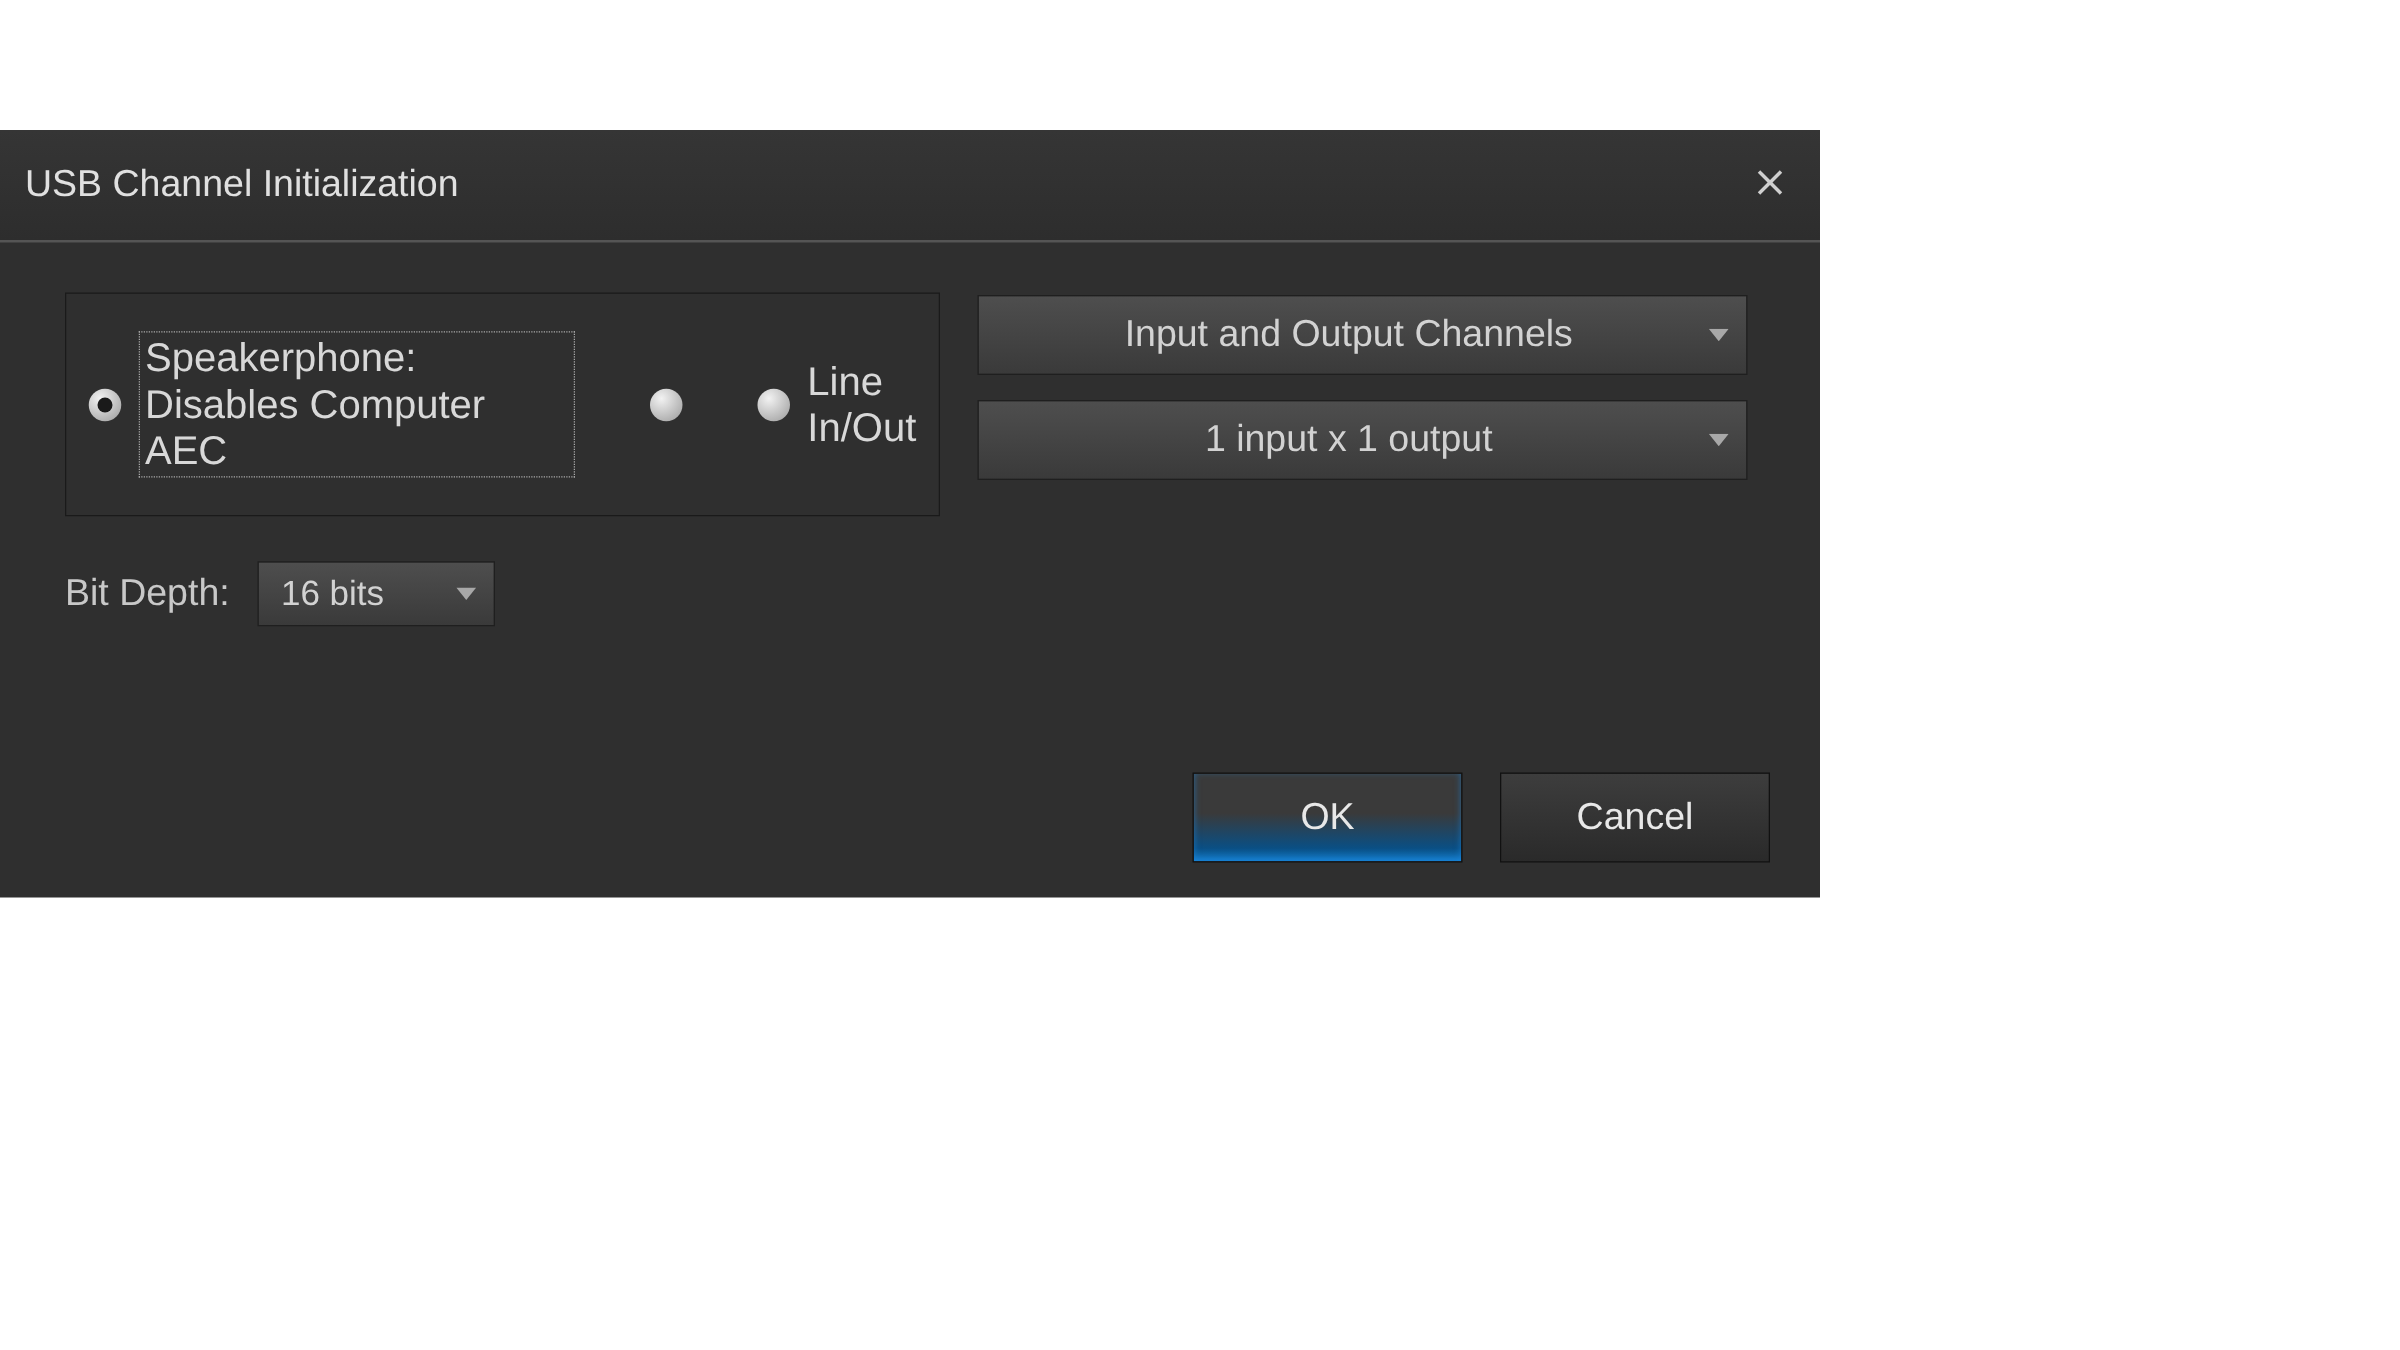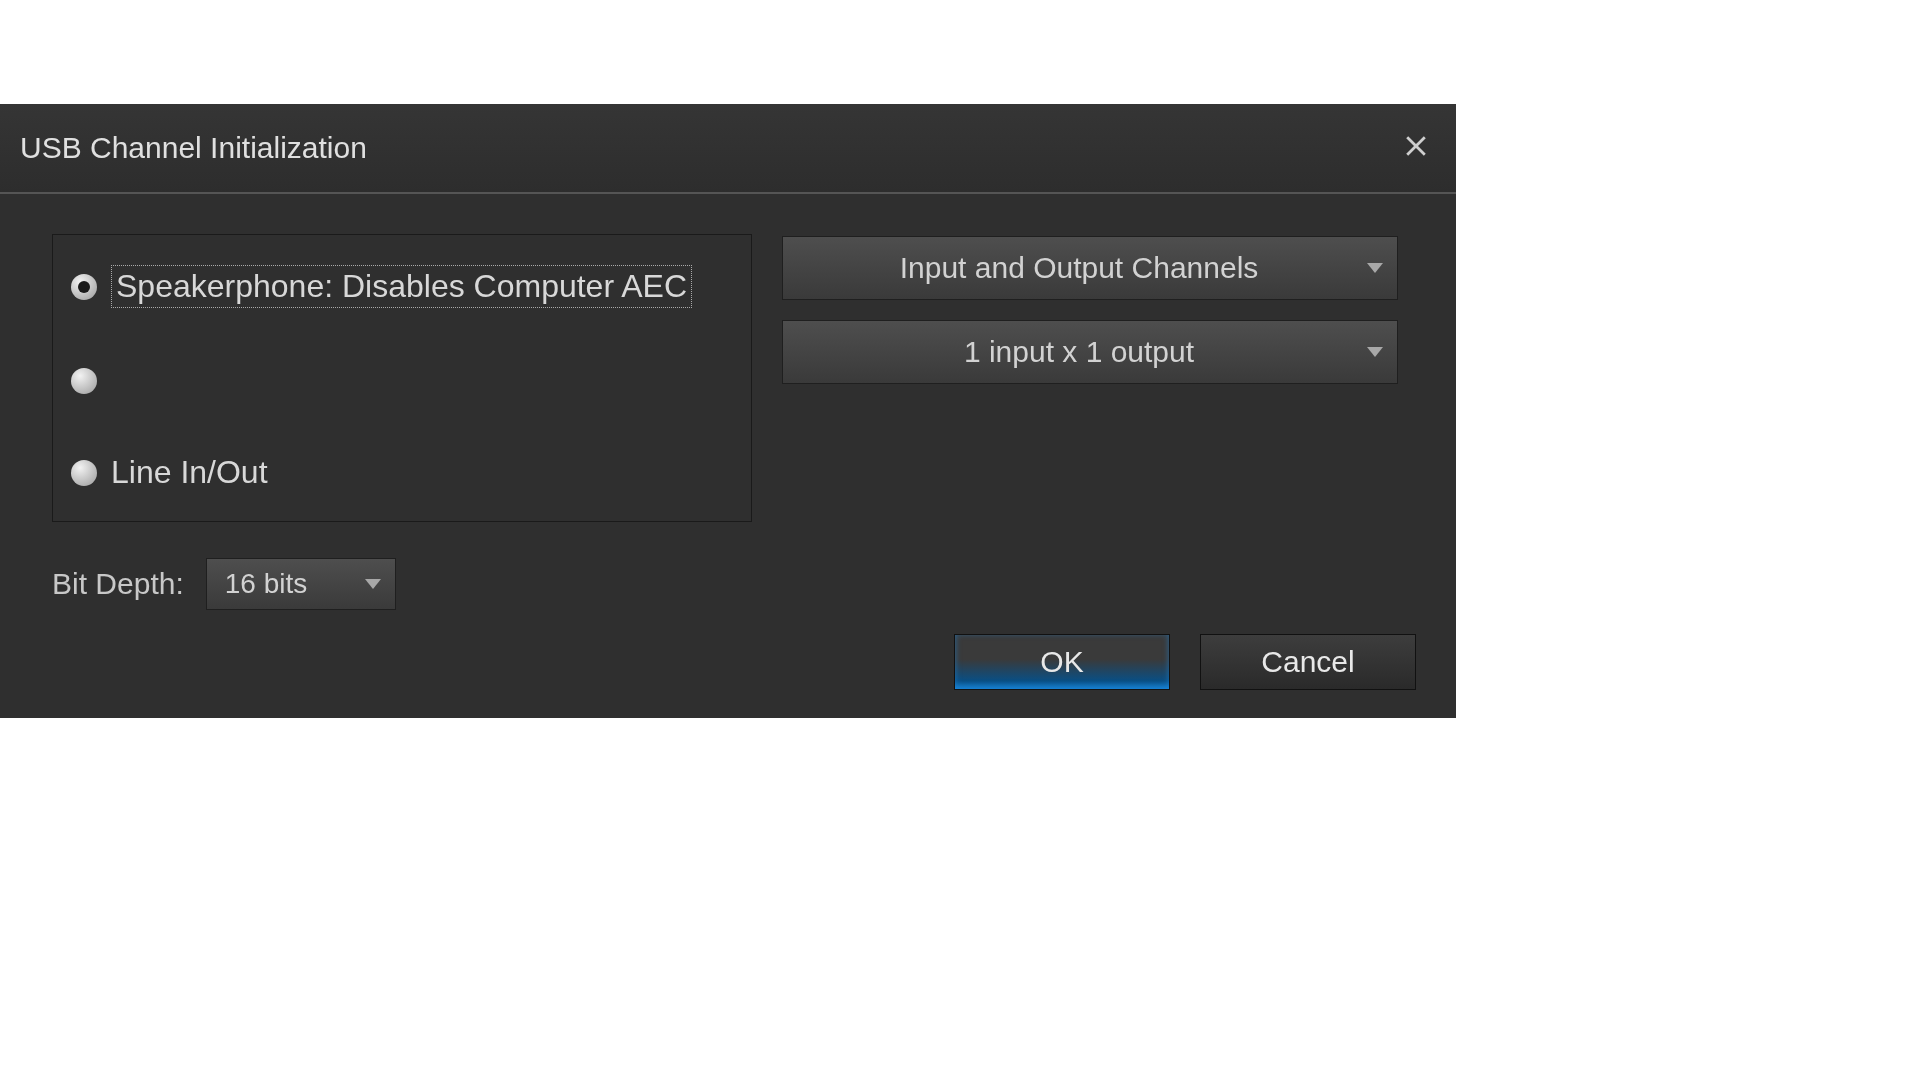--- a/index.html
+++ b/index.html
@@ -51,21 +51,21 @@
     gap: 30px;
   }
   .left-col { flex: 0 0 700px; }
   .right-col { flex: 1; padding-top: 2px; }
 
   
   .group-box {
     border: 1px solid #1a1a1a;
     padding: 30px 18px 30px 18px;
     display: flex;
-    flex-direction: column;
+    flex-direction: row;
     gap: 60px;
   }
   .radio-row {
     display: flex;
     align-items: center;
     gap: 14px;
     font-size: 32px;
     color: #d8d8d8;
   }
   .radio-outer {
@@ -140,21 +140,21 @@
   
   .footer {
     position: absolute;
     right: 40px;
     bottom: 28px;
     display: flex;
     gap: 30px;
   }
   .btn {
     width: 216px;
-    height: 56px;
+    height: 72px;
     border: 1px solid #111;
     display: flex;
     align-items: center;
     justify-content: center;
     font-size: 30px;
     color: #e8e8e8;
   }
   .btn-default {
     background: linear-gradient(#3d3d3d, #2a2a2a);
   }

